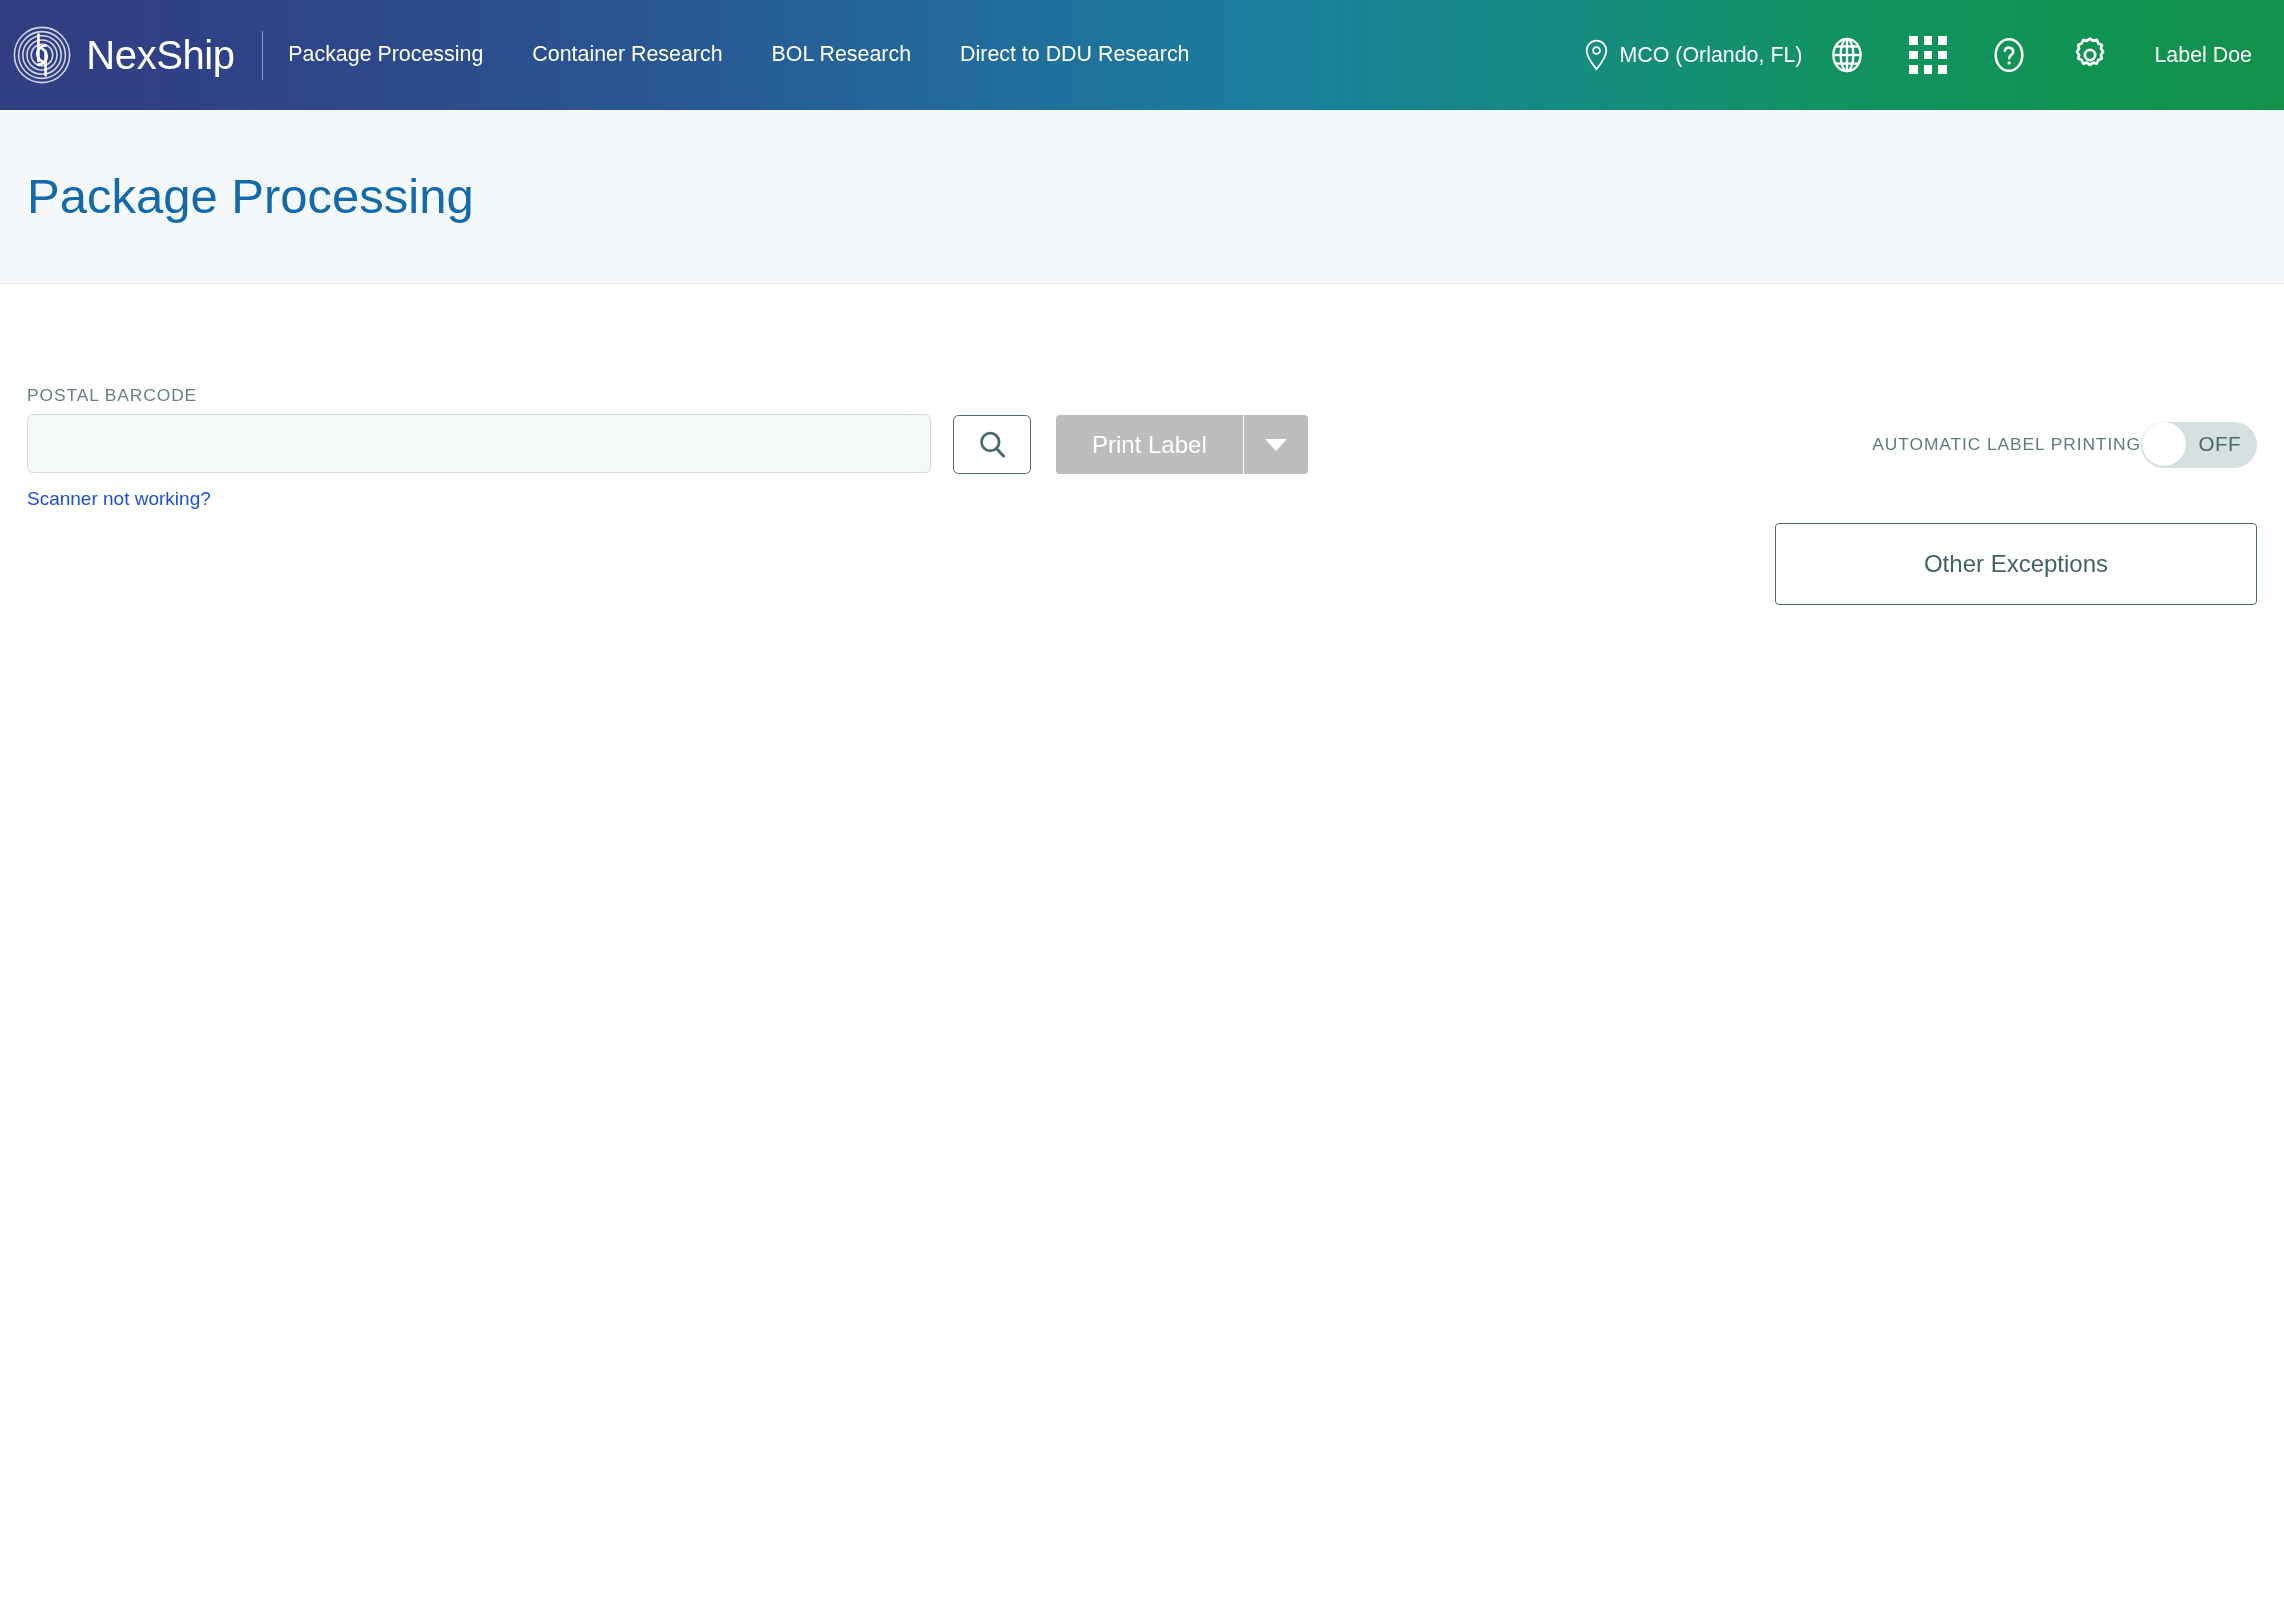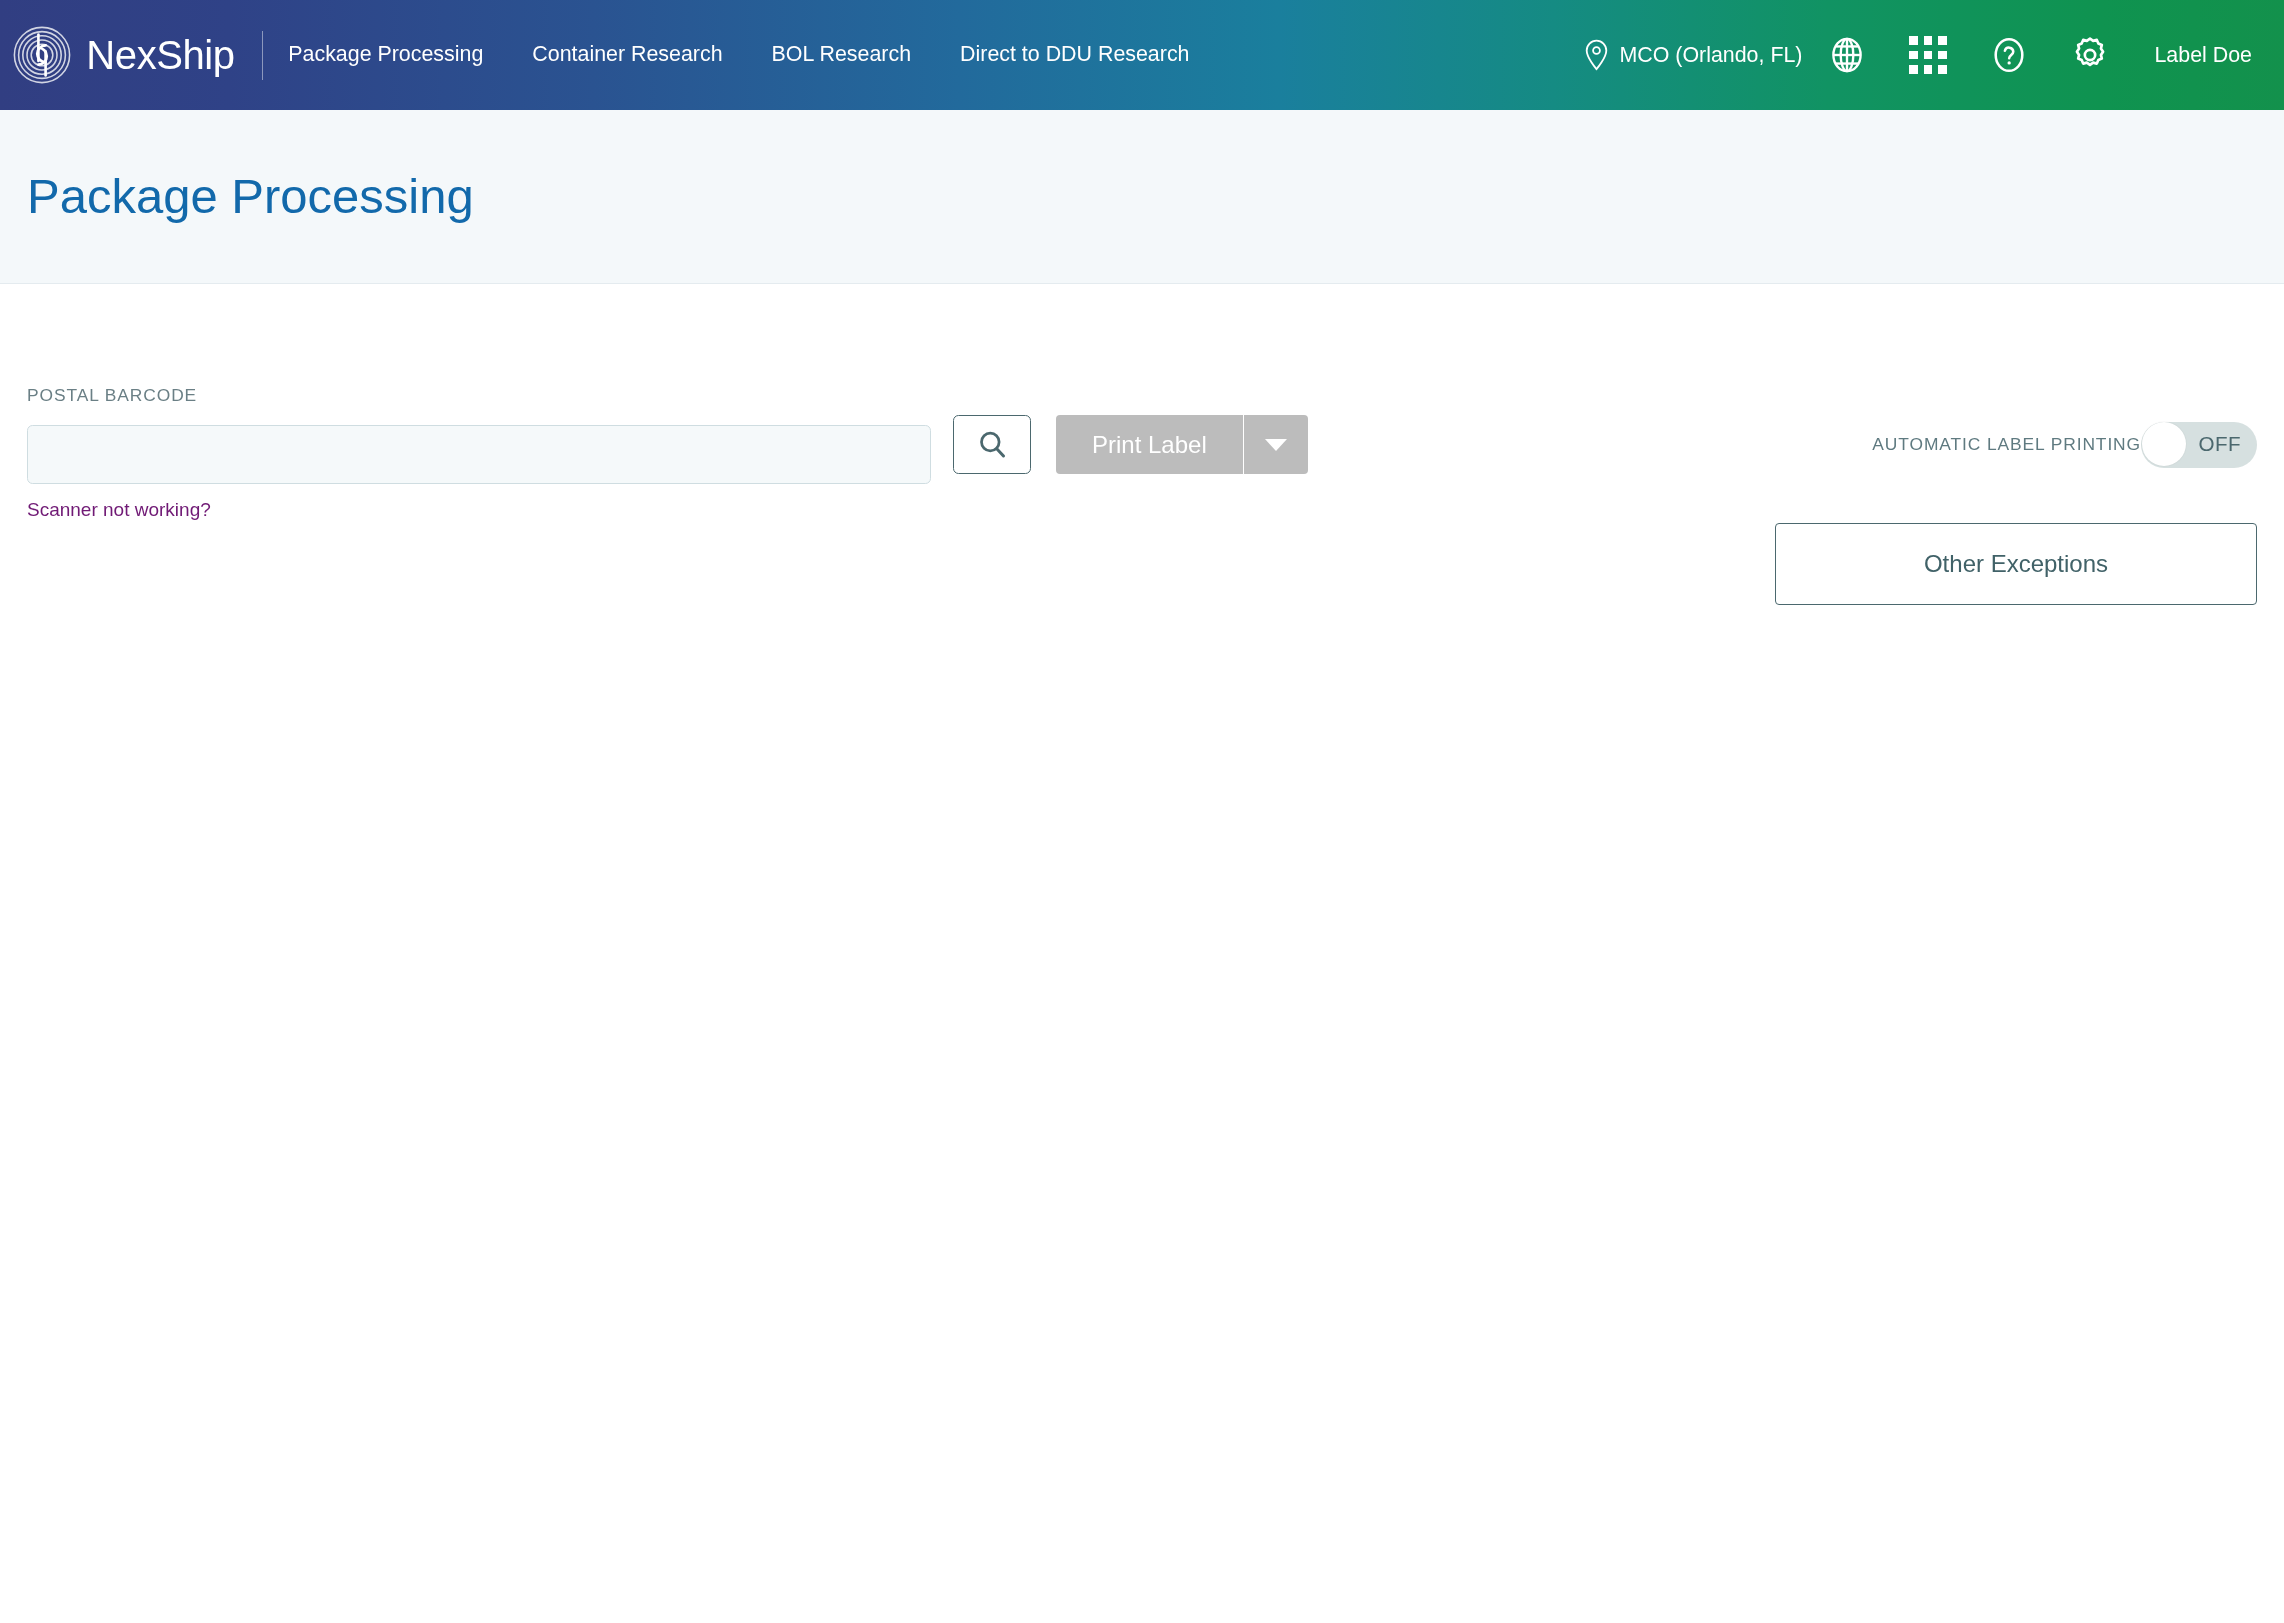--- a/index.html
+++ b/index.html
@@ -155,21 +155,21 @@
   }
 
   .field-group { flex: 0 0 auto; }
 
   .field-label {
     font-size: 17.4px;
     letter-spacing: 0.9px;
     color: #6a7f85;
     text-transform: uppercase;
     display: block;
-    margin-bottom: 21px;
+    margin-bottom: 10px;
     line-height: 1;
   }
 
   .barcode-input {
     width: 904px;
     height: 59px;
     background: #f5f9fa;
     border: 0.8px solid #cfdde1;
     border-radius: 5.5px;
     font-size: 22px;
@@ -177,21 +177,21 @@
     padding: 0 14.3px;
     outline: none;
     font-family: inherit;
     display: block;
   }
 
   .helper-link {
     display: inline-block;
     margin-top: 16px;
     font-size: 19px;
-    color: #701a75;
+    color: #1d4ed8;
     text-decoration: none;
     cursor: pointer;
     line-height: 1;
   }
 
   .search-btn {
     width: 78px;
     height: 59px;
     background: #ffffff;
     border: 1.3px solid #4b686e;

